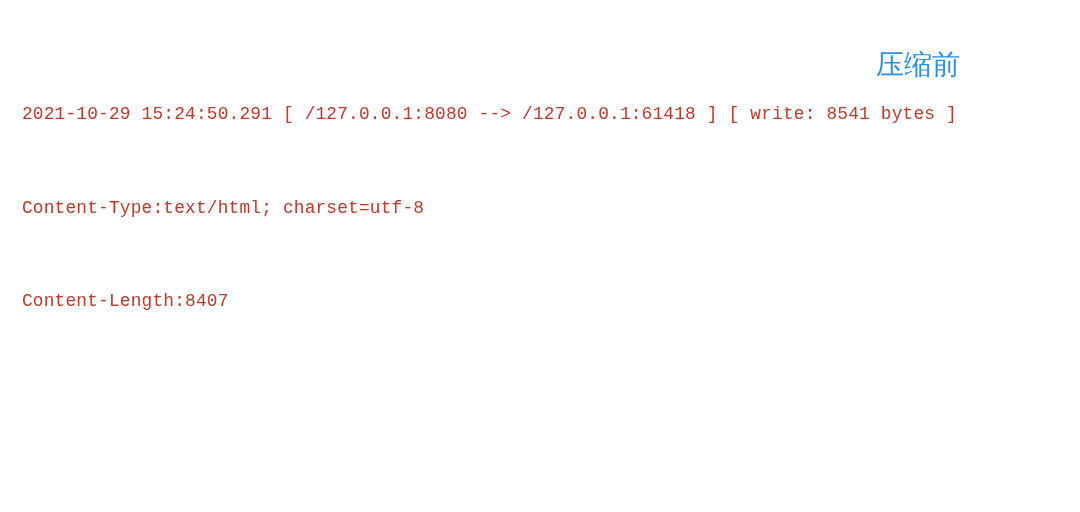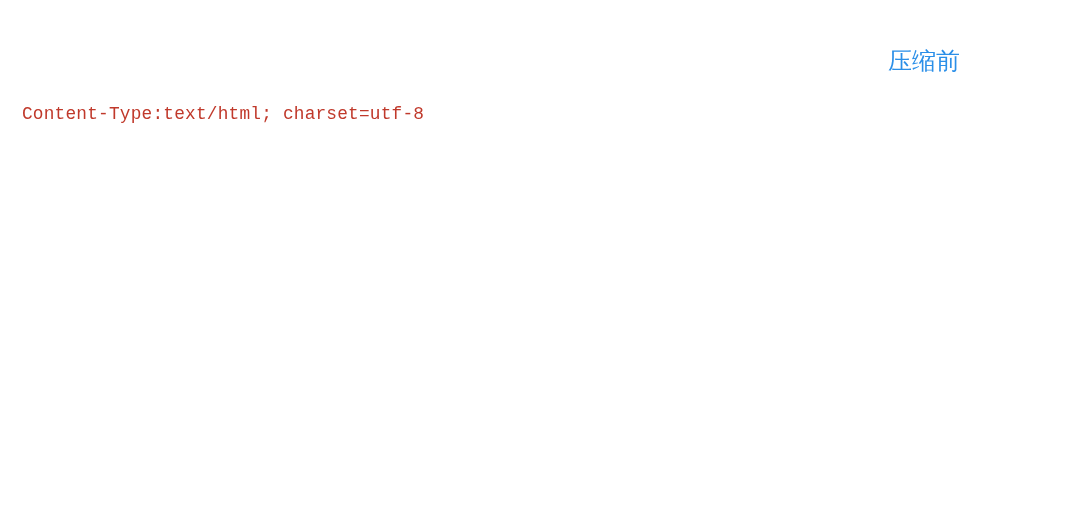--- a/index.html
+++ b/index.html
@@ -18,27 +18,29 @@
   .log-block {
     position: relative;
     padding: 6px 18px 6px 22px;
     white-space: pre;
   }
   .annotation {
     position: absolute;
     right: 120px;
     color: #2b8fe8;
     font-family: -apple-system, BlinkMacSystemFont, "Helvetica Neue", Arial, "PingFang SC", "Microsoft YaHei", sans-serif;
-    font-size: 24px;
+    font-size: 28px;
     font-weight: 400;
     white-space: nowrap;
   }
   .anno-top { top: 40px; }
   .line { letter-spacing: 0.2px; }
 </style>
 </head>
 <body>
 
 <div class="log-block">
   <div class="annotation anno-top">压缩前</div>
+  <div class="line">2021-10-29 15:24:50.291 [ /127.0.0.1:8080 --&gt; /127.0.0.1:61418 ] [ write: 8541 bytes ]</div>
   <div class="line">Content-Type:text/html; charset=utf-8</div>
+  <div class="line">Content-Length:8407</div>
   
 </div>
 
 </body></html>

